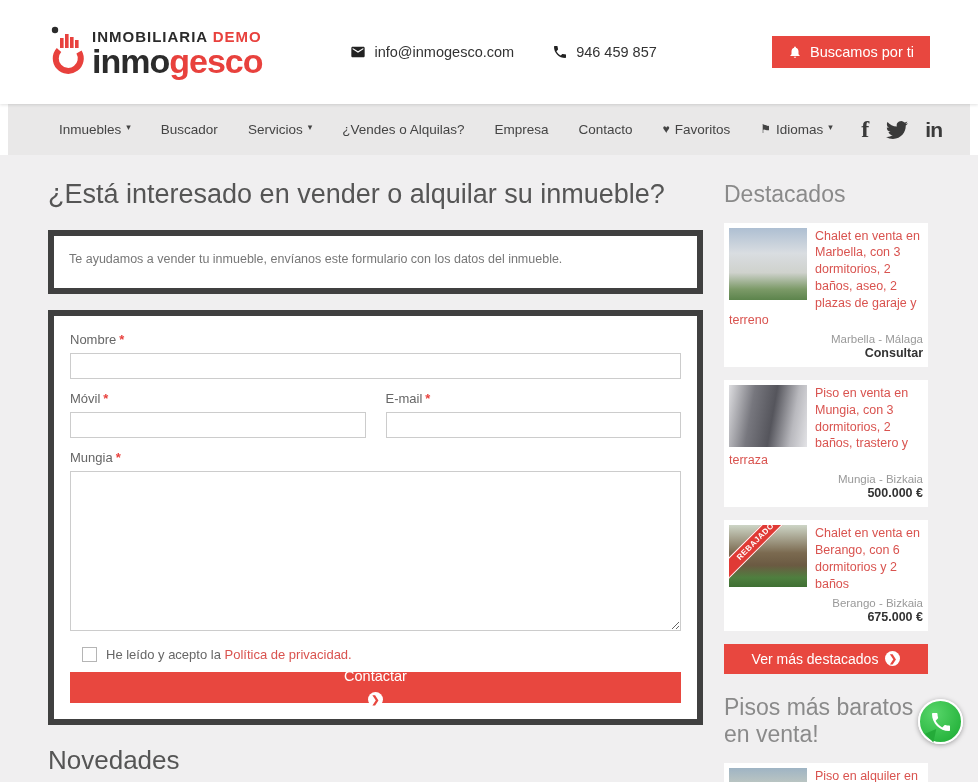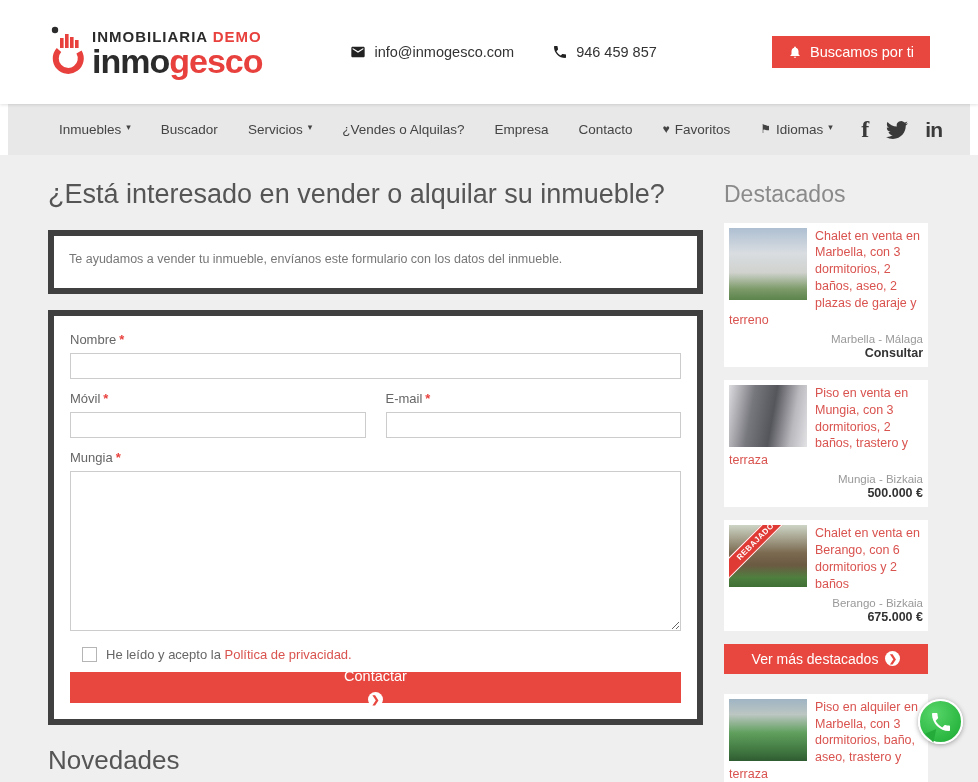--- a/index.html
+++ b/index.html
@@ -272,20 +272,21 @@
         <div class="title">Chalet en venta en Berango, con 6 dormitorios y 2 baños</div>
         <div class="loc">Berango - Bizkaia</div>
         <div class="price">675.000 €</div>
       </div>
 
       <button class="more-btn">
         <span>Ver más destacados</span>
         <span class="circle-arrow">❯</span>
       </button>
 
+      <h2 class="side-title">Pisos más baratos en venta!</h2>
 
       <div class="side-card">
         <div class="thumb img-street"></div>
         <div class="title">Piso en alquiler en Marbella, con 3 dormitorios, baño, aseo, trastero y terraza</div>
 
       </div>
 
     </aside>
 
   </div>

